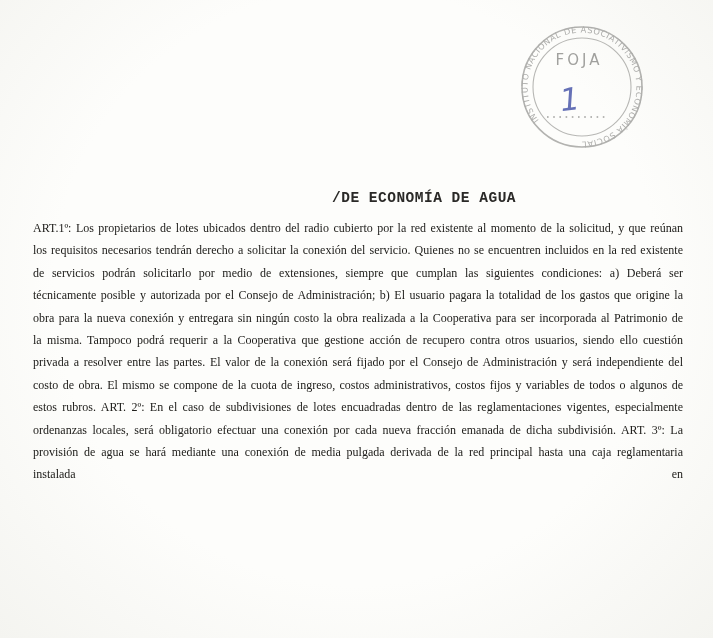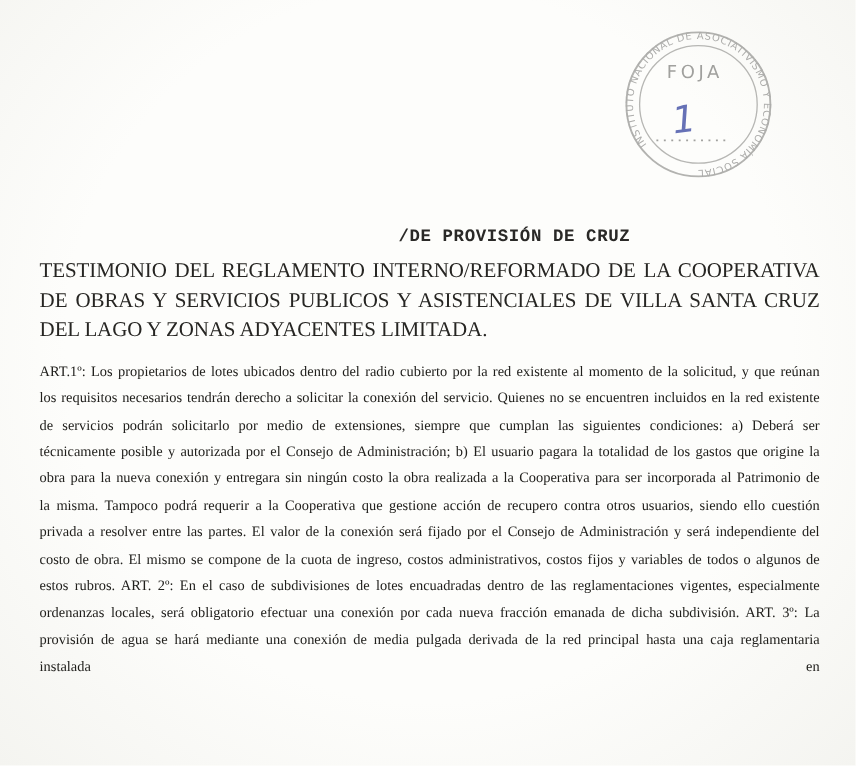--- a/index.html
+++ b/index.html
@@ -82,20 +82,19 @@
       <text x="62" y="40" text-anchor="middle" font-family="DejaVu Sans, sans-serif" font-size="15" letter-spacing="3" fill="#8d8d8a">FOJA</text>
 
       <text x="43" y="86" font-family="DejaVu Sans, sans-serif" font-size="31" font-style="italic" fill="#4553a8" transform="rotate(-7 45 75)">1</text>
 
       <line x1="30" y1="92" x2="91" y2="92" stroke="#8d8d8a" stroke-width="1.6" stroke-dasharray="1.6 4.6"></line>
     </svg>
   </div>
 
   <div class="content">
 
-    <div class="typed-insert">/DE PROVISIÓN DE CRUZ</div>
+    <div class="typed-insert">/DE ECONOMÍA DE AGUA</div>
 
-    <div class="doc-title">TESTIMONIO DEL REGLAMENTO INTERNO/REFORMADO DE LA COOPERATIVA DE OBRAS Y SERVICIOS PUBLICOS Y ASISTENCIALES DE VILLA SANTA CRUZ DEL LAGO Y ZONAS ADYACENTES LIMITADA.</div>
 
     <div class="doc-body">ART.1º: Los propietarios de lotes ubicados dentro del radio cubierto por la red existente al momento de la solicitud, y que reúnan los requisitos necesarios tendrán derecho a solicitar la conexión del servicio. Quienes no se encuentren incluidos en la red existente de servicios podrán solicitarlo por medio de extensiones, siempre que cumplan las siguientes condiciones: a) Deberá ser técnicamente posible y autorizada por el Consejo de Administración; b) El usuario pagara la totalidad de los gastos que origine la obra para la nueva conexión y entregara sin ningún costo la obra realizada a la Cooperativa para ser incorporada al Patrimonio de la misma. Tampoco podrá requerir a la Cooperativa que gestione acción de recupero contra otros usuarios, siendo ello cuestión privada a resolver entre las partes. El valor de la conexión será fijado por el Consejo de Administración y será independiente del costo de obra. El mismo se compone de la cuota de ingreso, costos administrativos, costos fijos y variables de todos o algunos de estos rubros. ART. 2º: En el caso de subdivisiones de lotes encuadradas dentro de las reglamentaciones vigentes, especialmente ordenanzas locales, será obligatorio efectuar una conexión por cada nueva fracción emanada de dicha subdivisión. ART. 3º: La provisión de agua se hará mediante una conexión de media pulgada derivada de la red principal hasta una caja reglamentaria instalada en</div>
   </div>
 
 </div>
 
 </body></html>

